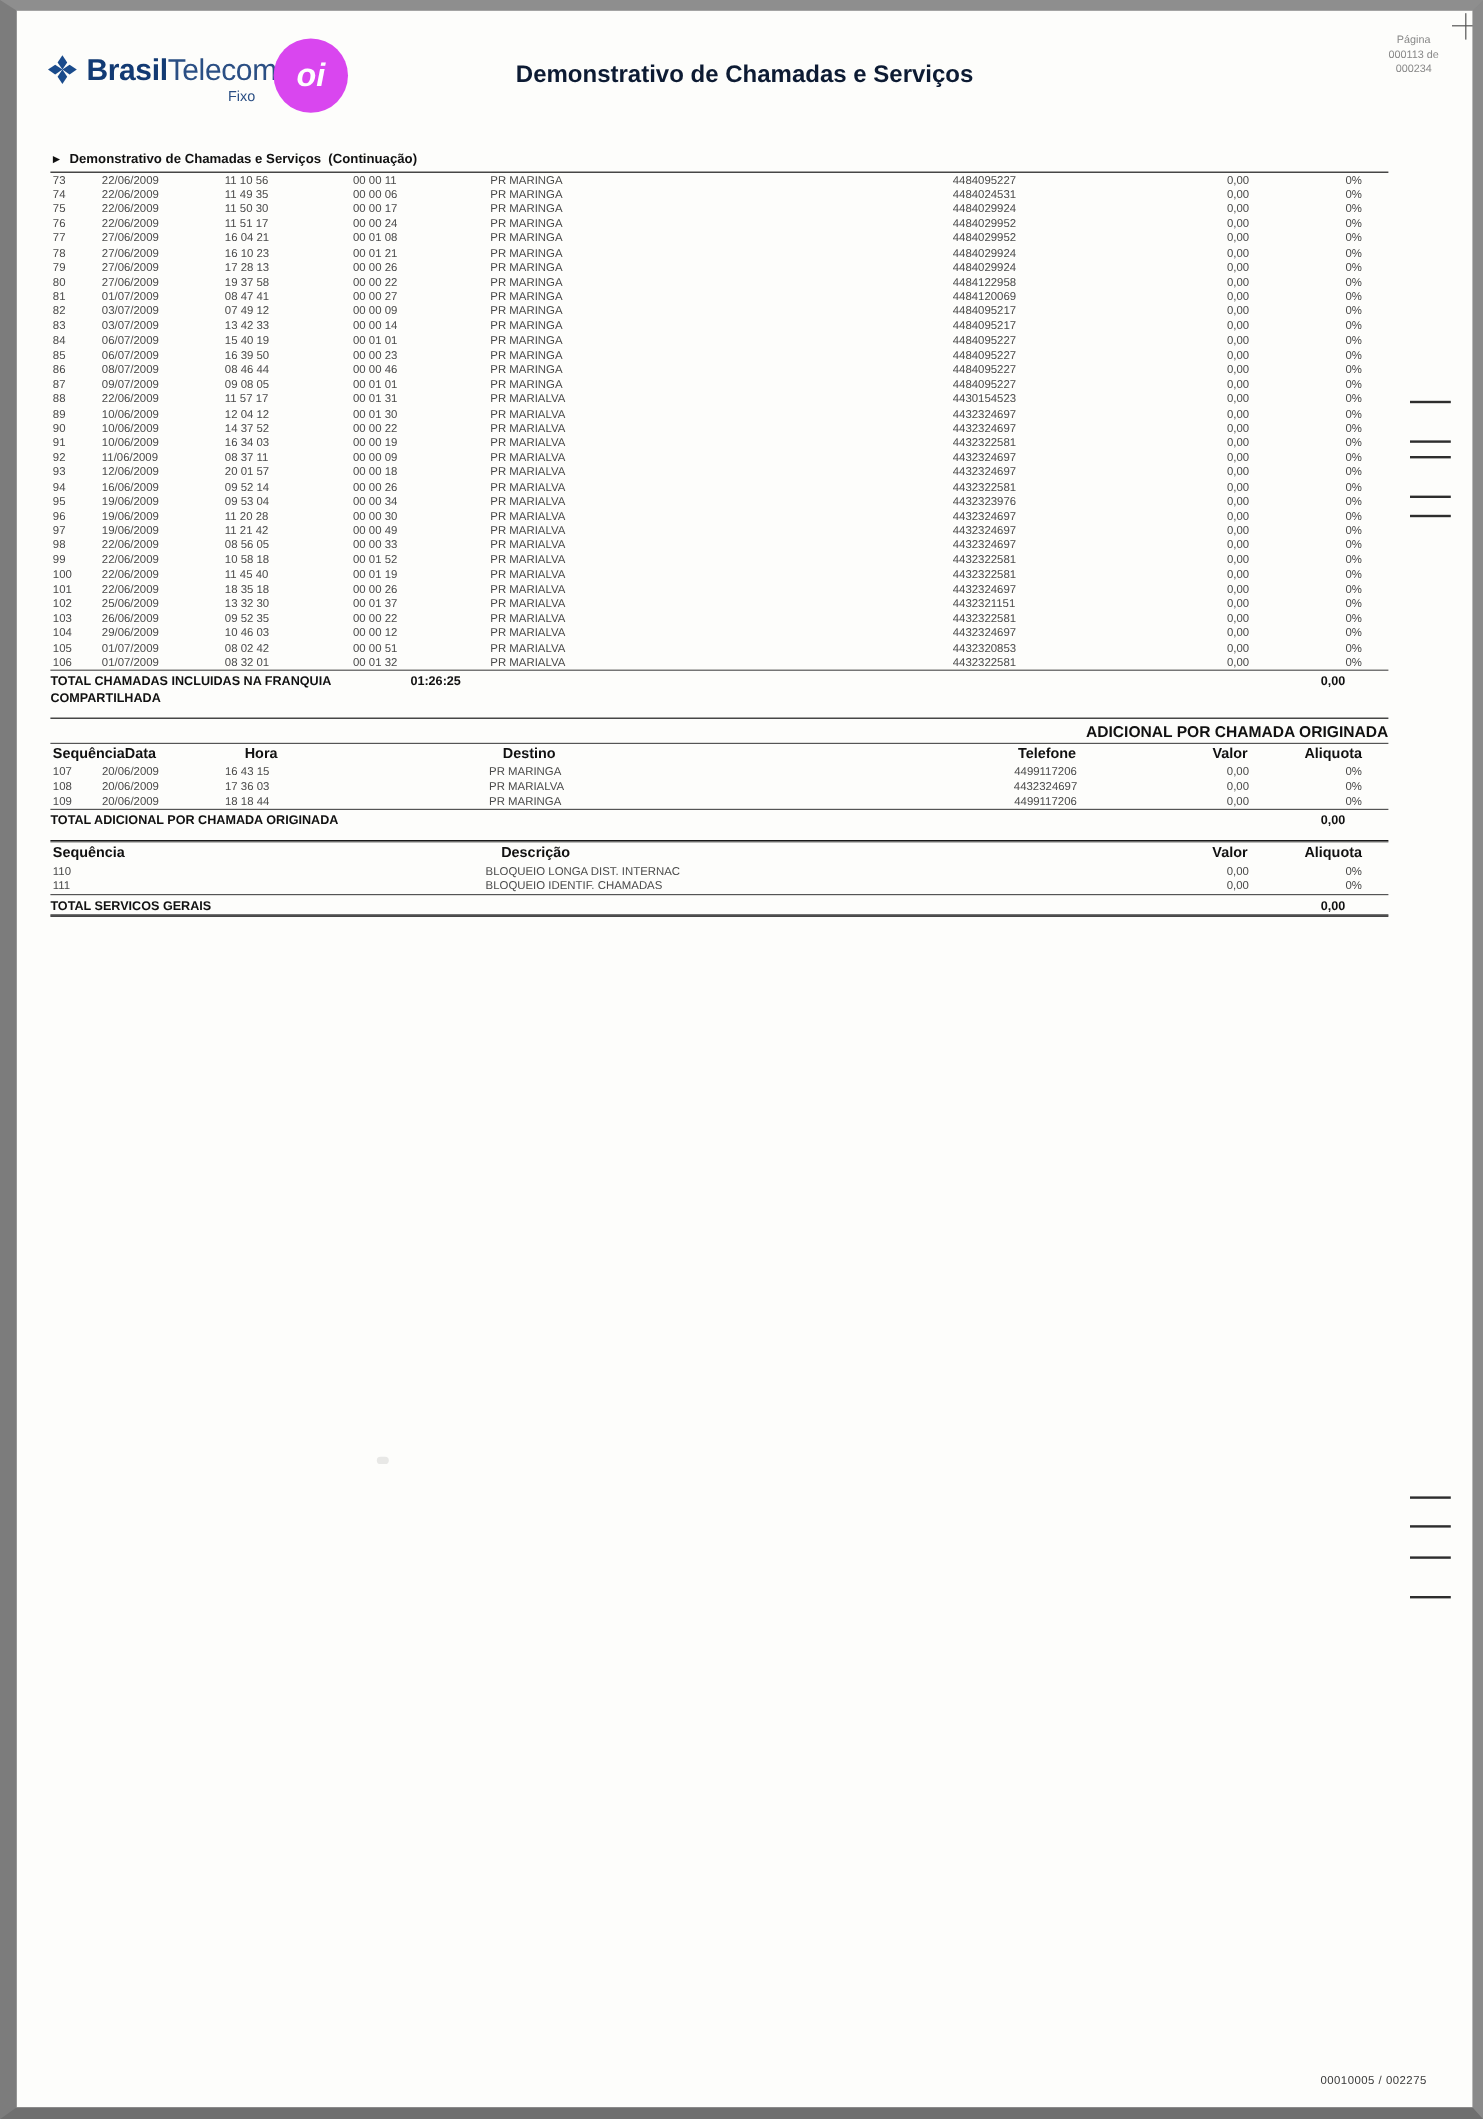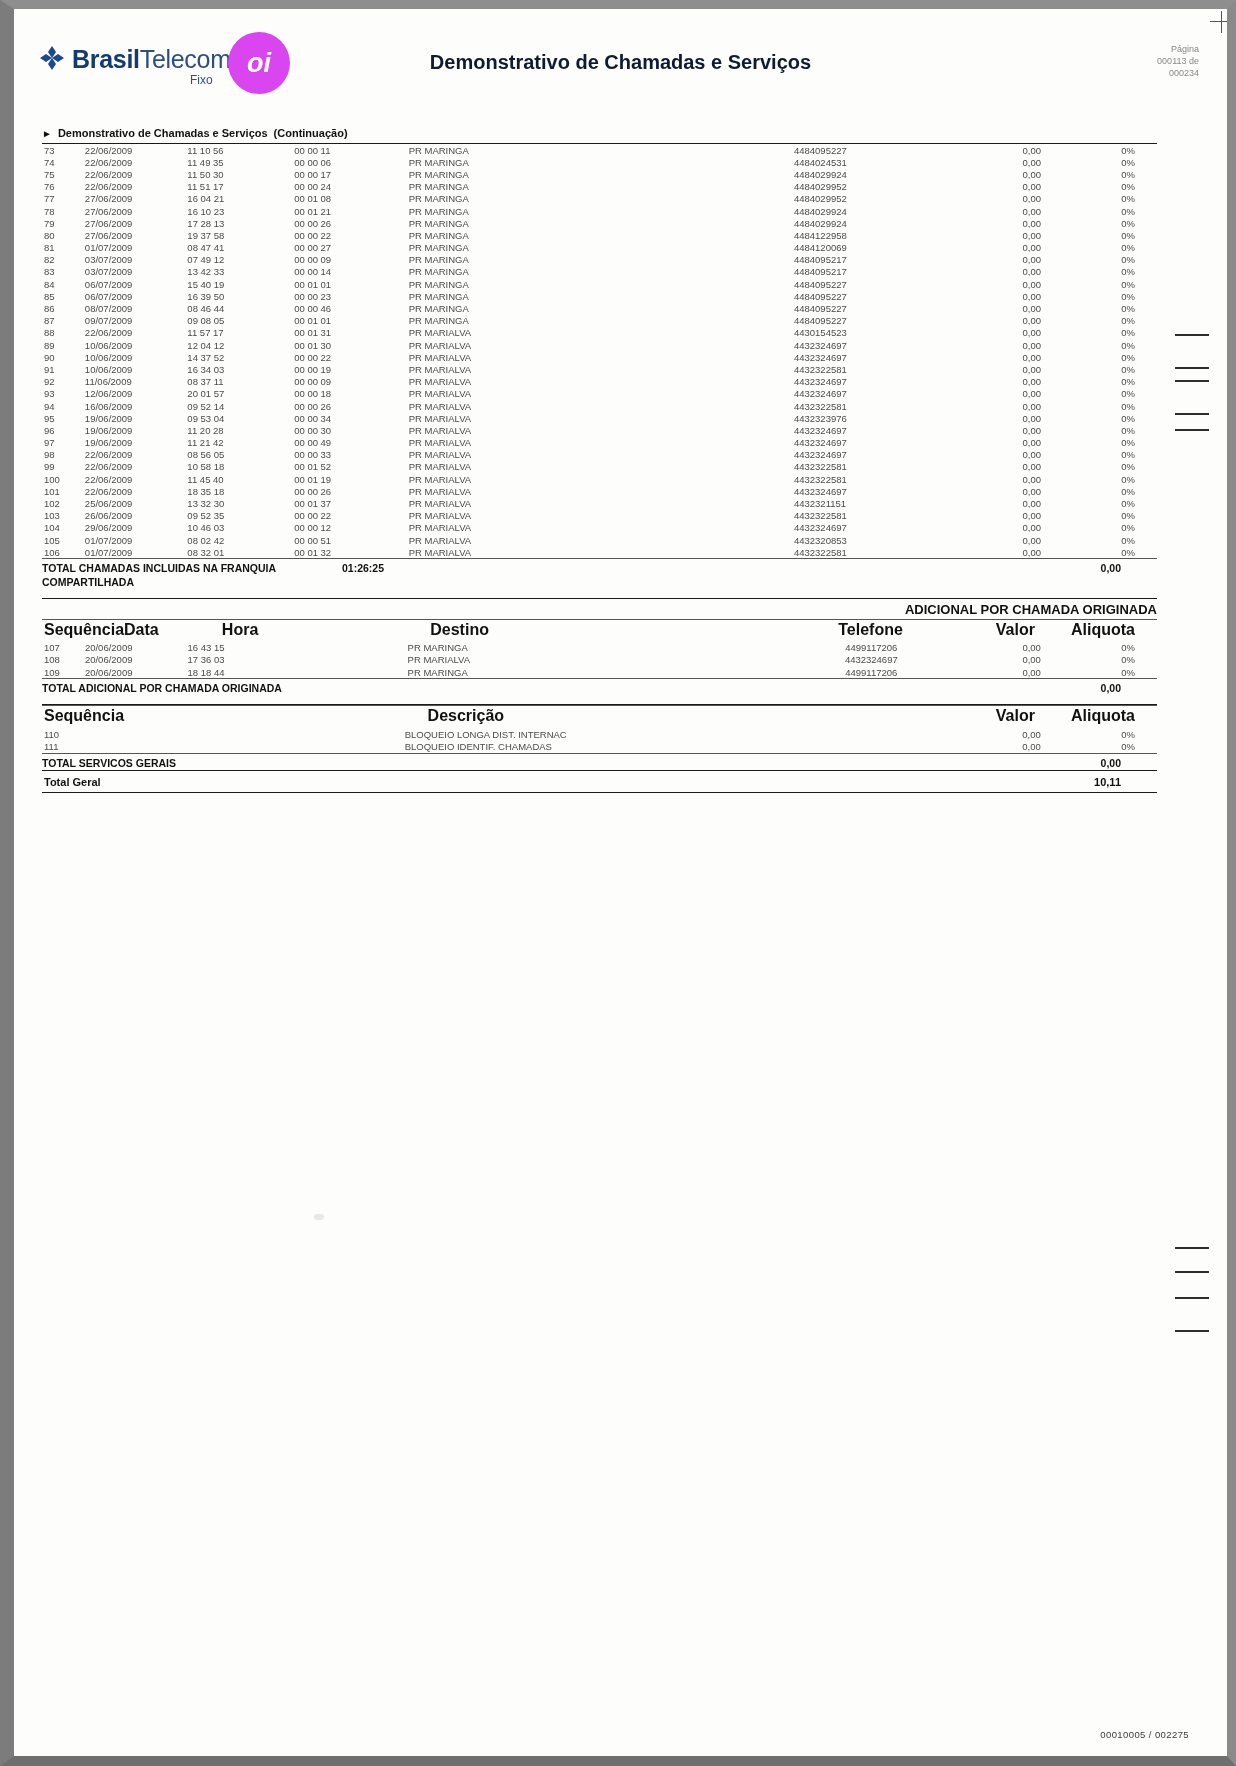--- a/index.html
+++ b/index.html
@@ -37,22 +37,22 @@
     width:62px; height:62px; border-radius:50%;
     background:#d946ef;
     display:flex; align-items:center; justify-content:center;
   }
   .oi-badge span { color:#fff; font-size:27px; font-weight:bold; font-style:italic; }
   .doc-title {
     position:absolute; left:0; right:0; top:42px;
     text-align:center; font-size:20px; font-weight:bold; color:#0d1b33;
   }
   .page-no {
-    position:absolute; right:28px; top:34px;
-    font-size:9px; color:#888; line-height:1.35; text-align:right;
+    position:absolute; right:28px; top:18px;
+    font-size:9px; color:#888; line-height:1.35; text-align:center;
   }
   .reg-mark { position:absolute; right:-5px; top:2px; width:22px; height:22px; }
   .reg-mark:before, .reg-mark:after { content:""; position:absolute; background:#555; }
   .reg-mark:before { left:0; top:10px; width:22px; height:1px; }
   .reg-mark:after { left:11px; top:0; width:1px; height:22px; }
 
   
   .content { position:absolute; left:28px; top:118px; width:1115px; }
   .section-head {
     font-size:11px; font-weight:bold; color:#111;
@@ -81,21 +81,21 @@
     padding-top:3px;
   }
   .total-row .lbl { width:300px; line-height:1.25; }
   .total-row .dur { width:160px; }
   .total-row .spacer { flex:1; }
   .total-row .amt { width:95px; text-align:right; padding-right:36px; }
 
   .block { margin-top:9px; }
   .block-title { font-size:13px; font-weight:bold; color:#111; padding:3px 0 2px 2px;text-align:right; }
   table.hdr { width:100%; border-collapse:collapse; }
-  table.hdr td { font-size:16px; font-weight:bold; color:#111; padding:1px 0 3px 0; }
+  table.hdr td { font-size:12px; font-weight:bold; color:#111; padding:1px 0 3px 0; }
   .grand {
     display:flex; align-items:center;
     font-size:11px; font-weight:bold; color:#111;
     padding:5px 0 4px 2px;
   }
   .grand .lbl { flex:1; }
   .grand .amt { width:95px; text-align:right; padding-right:36px; }
 
   
   .tick { position:absolute; right:18px; width:34px; height:2px; background:#2d2d2d; }
@@ -605,24 +605,20 @@
         </table>
         <div class="hr-thin"></div>
         <div class="total-row">
           <div class="lbl" style="width:420px">TOTAL SERVICOS GERAIS</div>
           <div class="spacer"></div>
           <div class="amt">0,00</div>
         </div>
       </div>
 
       <div class="hr"></div>
-      <div class="grand">
-        <div class="lbl">Total Geral</div>
-        <div class="amt">10,11</div>
-      </div>
       <div class="hr"></div>
     </div>
 
     <div class="smudge"></div>
 
     <div class="tick" style="top:325px"></div>
     <div class="tick" style="top:358px"></div>
     <div class="tick" style="top:371px"></div>
     <div class="tick" style="top:404px"></div>
     <div class="tick" style="top:420px"></div>

